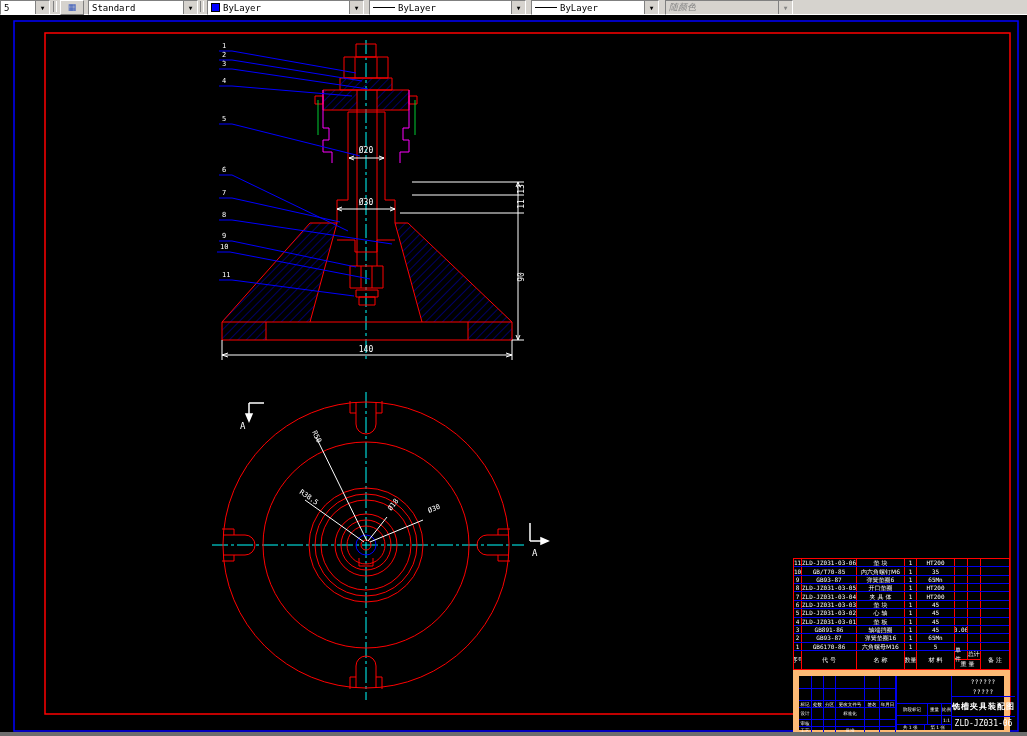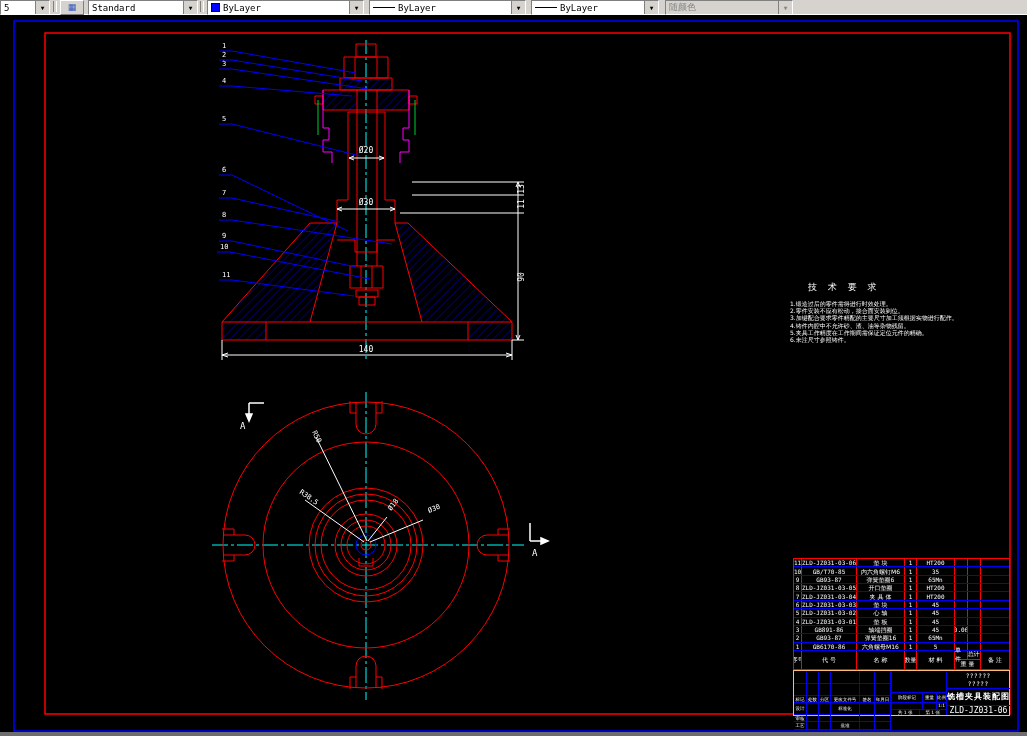--- a/index.html
+++ b/index.html
@@ -46,21 +46,21 @@
   .pcell:last-child{border-right:none;}
   #phdr{display:flex;height:18px;box-sizing:border-box;}
   #phdr .pcell{font-size:6px;}
   .wgroup{display:flex;flex-direction:column;width:26px;border-right:1px solid #f00;box-sizing:border-box;}
   .wgroup .wtop{display:flex;height:9px;border-bottom:1px solid #f00;box-sizing:border-box;}
   .wgroup .wtop div{width:13px;border-right:1px solid #f00;box-sizing:border-box;
         display:flex;align-items:center;justify-content:center;}
   .wgroup .wtop div:last-child{border-right:none;}
   .wgroup .wbot{height:9px;display:flex;align-items:center;justify-content:center;}
   
-  #tblock{position:absolute;left:793px;top:655px;width:217px;height:46px;border:1px solid #fdba74;
+  #tblock{position:absolute;left:793px;top:655px;width:217px;height:66px;border:6px solid #fdba74;
           box-sizing:border-box;color:#fff;display:flex;background:#000;}
   #revgrid{width:97px;display:grid;grid-template-columns:13px 12px 12px 29px 15px 16px;
            grid-template-rows:13px 12px 7px 12px 7px 8px;box-sizing:border-box;}
   #revgrid div{border-right:1px solid #0000ee;border-bottom:1px solid #0000ee;box-sizing:border-box;
            font-size:4.5px;display:flex;align-items:center;justify-content:center;overflow:hidden;
            white-space:nowrap;}
   #midblock{width:60px;display:flex;flex-direction:column;border-left:1px solid #0000ee;box-sizing:border-box;}
   #mb-empty{height:29px;border-bottom:1px solid #0000ee;box-sizing:border-box;}
   #mb-hdr,#mb-val{display:flex;height:12px;box-sizing:border-box;border-bottom:1px solid #0000ee;}
   #mb-val{height:9px;}
@@ -106,21 +106,21 @@
     <div class="combo" style="left:369px;width:155px;">
       <span class="ltline"></span>
       <span class="txt">ByLayer</span>
       <span class="arrowbtn">▼</span>
     </div>
     <div class="combo" style="left:531px;width:126px;">
       <span class="ltline"></span>
       <span class="txt">ByLayer</span>
       <span class="arrowbtn">▼</span>
     </div>
-    <div class="combo disabled" style="left:665px;width:126px;">
+    <div class="combo disabled" style="left:665px;width:126px;font-style:italic;">
       <span class="txt">随颜色</span>
       <span class="arrowbtn">▼</span>
     </div>
   </div>
 
   <div id="canvas">
     <svg width="1027" height="717" viewBox="0 15 1027 717">
       <defs>
         <pattern id="hatch" width="6" height="6" patternUnits="userSpaceOnUse" patternTransform="rotate(45)">
           <line x1="0" y1="0" x2="0" y2="6" stroke="#0000cc" stroke-width="1"></line>
@@ -249,31 +249,20 @@
             <text x="299" y="493" class="radtxt" transform="rotate(35 299 493)">R38.5</text>
             <path d="M368,541 L387,517" stroke="#ffffff" fill="none"></path>
             <text x="391" y="511" class="radtxt" transform="rotate(-52 391 511)">Ø18</text>
             <path d="M370,542 L423,520" stroke="#ffffff" fill="none"></path>
             <text x="429" y="513" class="radtxt" transform="rotate(-22 429 513)">Ø30</text>
           </g>
       </g>
     </svg>
 
     
-    <div id="techreq">
-      <div class="trtitle">技 术 要 求</div>
-      <div>
-          <div class="trline">1.锻造过后的零件需得进行时效处理。</div>
-          <div class="trline">2.零件安装不应有松动，接合面安装到位。</div>
-          <div class="trline">3.加键配合要求零件精配的主要尺寸加工须根据实物进行配作。</div>
-          <div class="trline">4.铸件内腔中不允许砂、渣、油等杂物残留。</div>
-          <div class="trline">5.夹具工作精度在工作期间需保证定位元件的精确。</div>
-          <div class="trline">6.未注尺寸参照铸件。</div>
-        </div>
-    </div>
 
     
     <div id="ptable">
       <div>
           <div class="prow">
             <div class="pcell code" style="width: 8px;">11</div>
             <div class="pcell code" style="width: 55px;">ZLD-JZ031-03-06</div>
             <div class="pcell" style="width: 48px;">垫  块</div>
             <div class="pcell code" style="width: 12px;">1</div>
             <div class="pcell code" style="width: 38px;">HT200</div>

